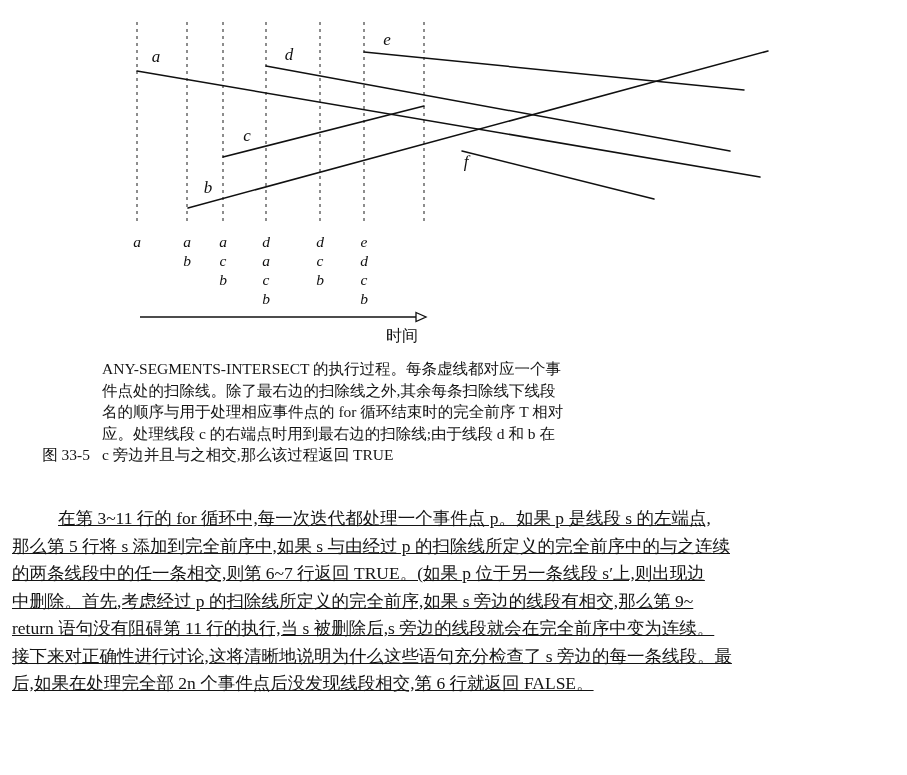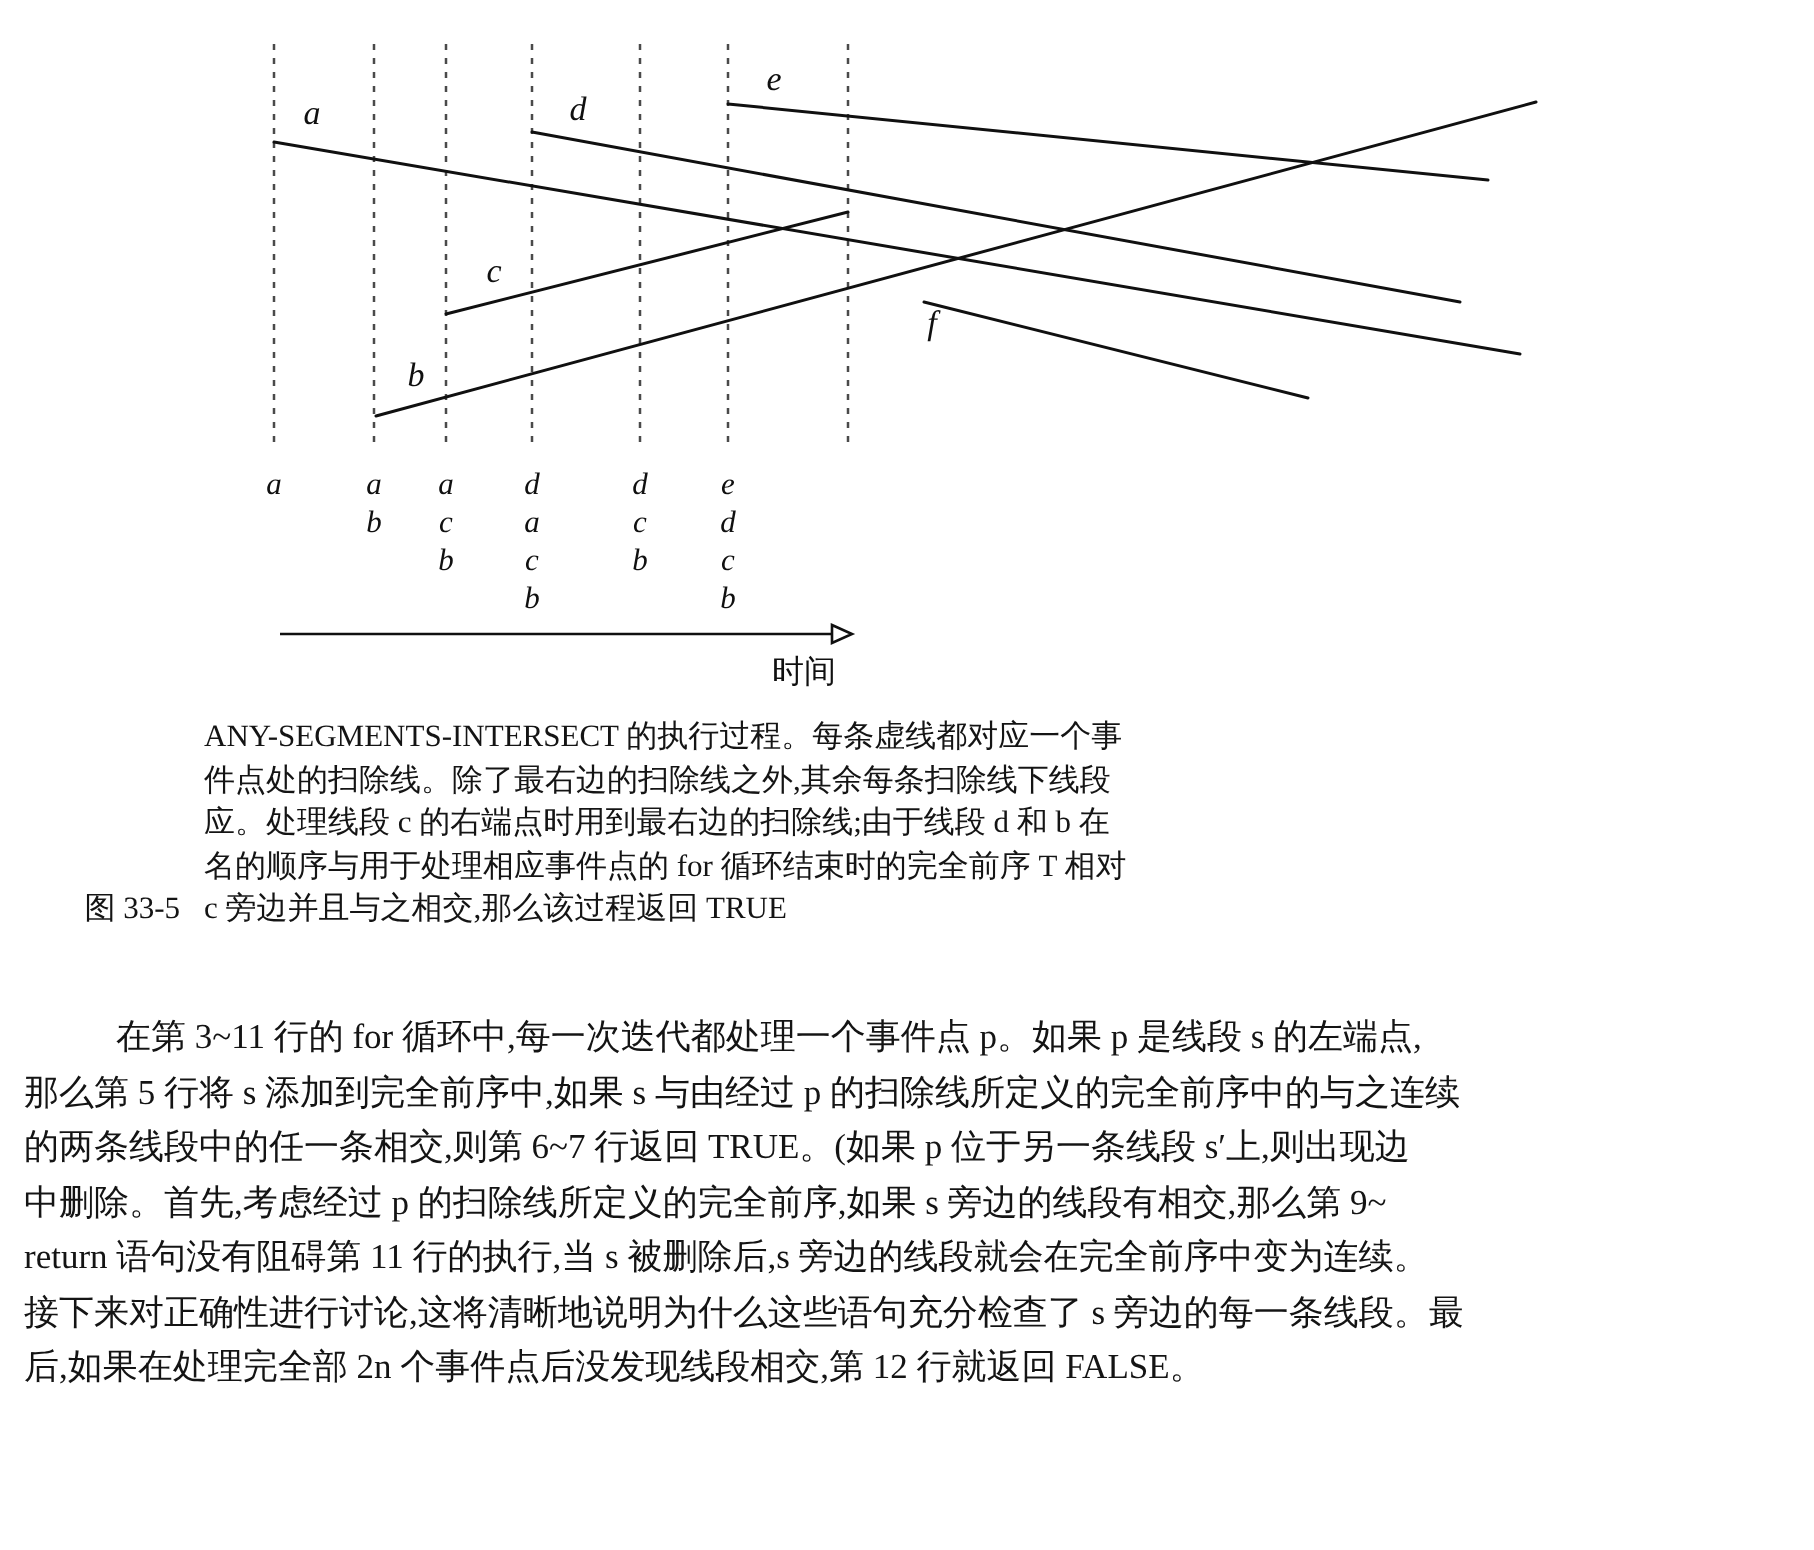--- a/index.html
+++ b/index.html
@@ -107,20 +107,21 @@
     left: 0;
     top: 505px;
     width: 907px;
     font-size: 17.5px;
     line-height: 27.5px;
   }
   #body-paragraph .ln {
     display: block;
     white-space: nowrap;
     padding-left: 12px;
+    text-decoration: underline;
   }
   #body-paragraph .ln.first {
     padding-left: 58px;
   }
 </style>
 </head>
 <body>
 
 <div id="figure-block">
   <svg id="figure-svg" width="907" height="350" viewBox="0 0 907 350">
@@ -192,28 +193,28 @@
     </g>
   </svg>
 </div>
 
 <div id="caption">
   <div class="caption-row">
     <div class="caption-number">图 33-5</div>
     <div class="caption-text">
       <span class="ln">ANY-SEGMENTS-INTERSECT 的执行过程。每条虚线都对应一个事</span>
       <span class="ln">件点处的扫除线。除了最右边的扫除线之外,其余每条扫除线下线段</span>
+      <span class="ln">名的顺序与用于处理相应事件点的 for 循环结束时的完全前序 T 相对</span>
       <span class="ln">应。处理线段 c 的右端点时用到最右边的扫除线;由于线段 d 和 b 在</span>
-      <span class="ln">名的顺序与用于处理相应事件点的 for 循环结束时的完全前序 T 相对</span>
       <span class="ln">c 旁边并且与之相交,那么该过程返回 TRUE</span>
     </div>
   </div>
 </div>
 
 <div id="body-paragraph">
   <span class="ln first">在第 3~11 行的 for 循环中,每一次迭代都处理一个事件点 p。如果 p 是线段 s 的左端点,</span>
   <span class="ln">那么第 5 行将 s 添加到完全前序中,如果 s 与由经过 p 的扫除线所定义的完全前序中的与之连续</span>
   <span class="ln">的两条线段中的任一条相交,则第 6~7 行返回 TRUE。(如果 p 位于另一条线段 s′上,则出现边</span>
   <span class="ln">中删除。首先,考虑经过 p 的扫除线所定义的完全前序,如果 s 旁边的线段有相交,那么第 9~</span>
   <span class="ln">return 语句没有阻碍第 11 行的执行,当 s 被删除后,s 旁边的线段就会在完全前序中变为连续。</span>
   <span class="ln">接下来对正确性进行讨论,这将清晰地说明为什么这些语句充分检查了 s 旁边的每一条线段。最</span>
-  <span class="ln">后,如果在处理完全部 2n 个事件点后没发现线段相交,第 12 行就返回 FALSE。</span>
+  <span class="ln">后,如果在处理完全部 2n 个事件点后没发现线段相交,第 6 行就返回 FALSE。</span>
 </div>
 
 </body></html>

